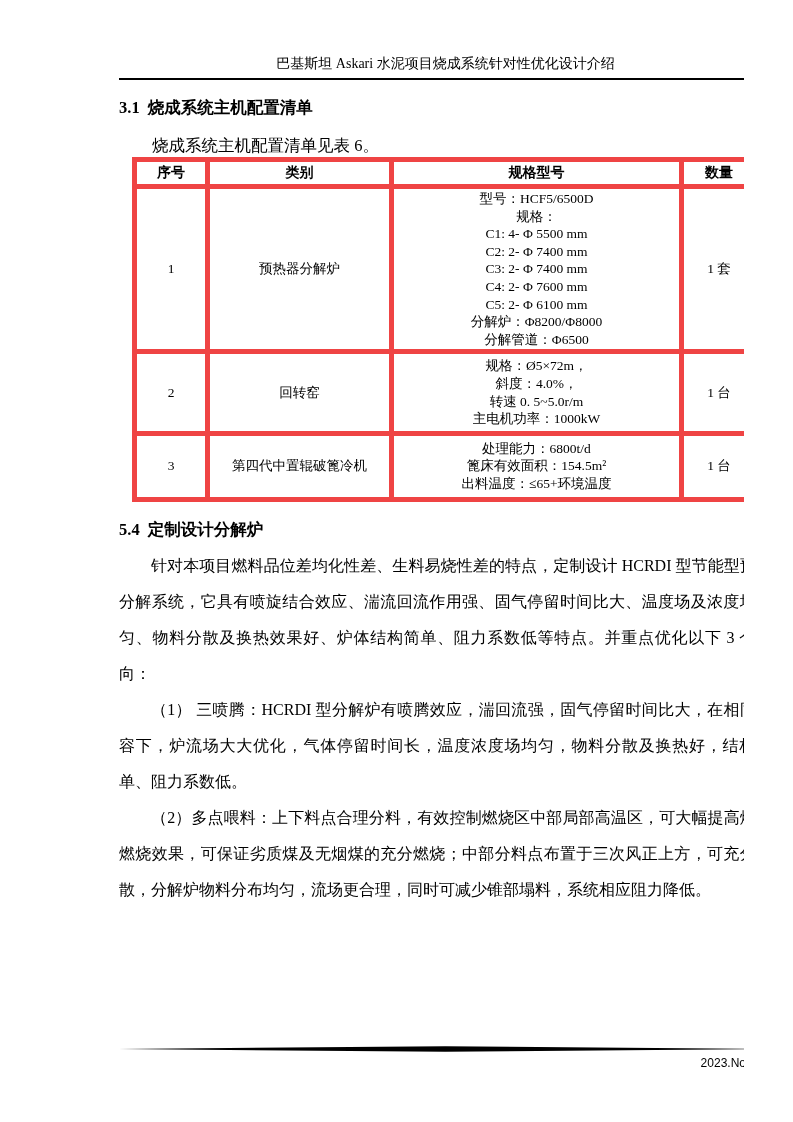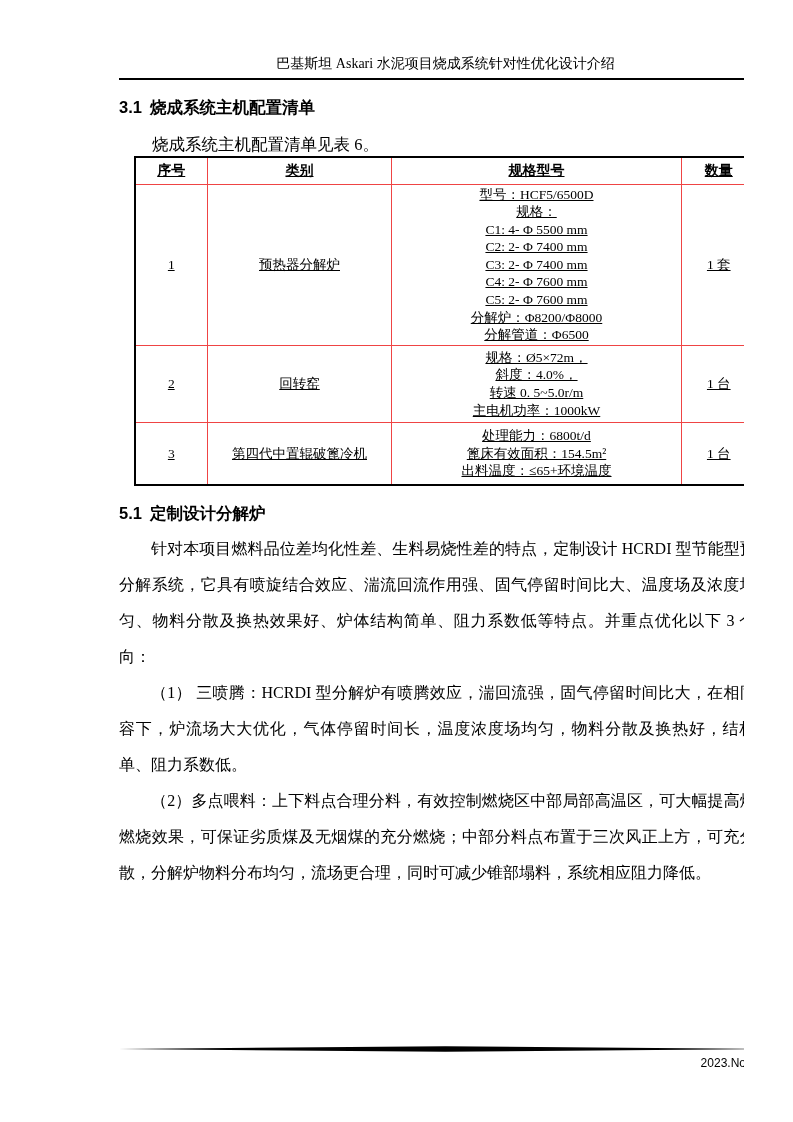--- a/index.html
+++ b/index.html
@@ -44,21 +44,21 @@
     margin-right: 16px;
   }
   .sec-h2 {
     margin-top: 16px;
     font-family: "Liberation Sans", "DejaVu Sans", sans-serif;
     font-weight: bold;
     font-size: 16.5px;
     line-height: 22px;
   }
   .sec-h2 .sec-num {
-    font-family: Liberation Sans, sans-serif;
+    font-family: Liberation Serif, serif;
     margin-right: 8px;
   }
   .table-lead {
     margin: 15px 0 0 0;
     font-size: 16.5px;
     line-height: 23px;
     text-indent: 2em;
   }
   .table-caption {
     margin: 16px 0 8px 0;
@@ -70,26 +70,25 @@
   }
   table.spec-table {
     border-collapse: collapse;
     margin: 0 auto;
     width: 622px;
     table-layout: fixed;
     border: 2px solid #000000;
     font-size: 13.5px;
   }
   .spec-table th, .spec-table td {
-    border: 1px solid #ef4444;
+    border: 5px solid #ef4444;
     text-align: center;
     vertical-align: middle;
     padding: 0;
     overflow: hidden;
-    text-decoration: underline;
   }
   .spec-table th {
     font-weight: bold;
     font-size: 14px;
     height: 27px;
   }
   .spec-lines div { line-height: 17.6px; }
   tr.row-1 td { padding: 1px 8px; }
   tr.row-2 td { padding: 3px 0; }
   tr.row-3 td { padding: 4px 0; }
@@ -167,21 +166,21 @@
           <td>1</td>
           <td>预热器分解炉</td>
           <td>
             <div class="spec-lines">
               <div>型号：HCF5/6500D</div>
               <div>规格：</div>
               <div>C1: 4- Φ 5500 mm</div>
               <div>C2: 2- Φ 7400 mm</div>
               <div>C3: 2- Φ 7400 mm</div>
               <div>C4: 2- Φ 7600 mm</div>
-              <div>C5: 2- Φ 7600 mm</div>
+              <div>C5: 2- Φ 6100 mm</div>
               <div>分解炉：Φ8200/Φ8000</div>
               <div>分解管道：Φ6500</div>
             </div>
           </td>
           <td>1 套</td>
         </tr>
         <tr class="row-2">
           <td>2</td>
           <td>回转窑</td>
           <td>
@@ -203,21 +202,21 @@
               <div>篦床有效面积：154.5m²</div>
               <div>出料温度：≤65+环境温度</div>
             </div>
           </td>
           <td>1 台</td>
         </tr>
       </tbody>
     </table>
 
     <div class="sec-h2">
-      <span class="sec-num">5.1</span><span>定制设计分解炉</span>
+      <span class="sec-num">5.4</span><span>定制设计分解炉</span>
     </div>
 
     <p class="body-para first">针对本项目燃料品位差均化性差、生料易烧性差的特点，定制设计 HCRDI 型节能型预热分解系统，它具有喷旋结合效应、湍流回流作用强、固气停留时间比大、温度场及浓度场均匀、物料分散及换热效果好、炉体结构简单、阻力系数低等特点。并重点优化以下 3 个方向：</p>
     <p class="body-para">（1） 三喷腾：HCRDI 型分解炉有喷腾效应，湍回流强，固气停留时间比大，在相同炉容下，炉流场大大优化，气体停留时间长，温度浓度场均匀，物料分散及换热好，结构简单、阻力系数低。</p>
     <p class="body-para">（2）多点喂料：上下料点合理分料，有效控制燃烧区中部局部高温区，可大幅提高煤粉燃烧效果，可保证劣质煤及无烟煤的充分燃烧；中部分料点布置于三次风正上方，可充分分散，分解炉物料分布均匀，流场更合理，同时可减少锥部塌料，系统相应阻力降低。</p>
 
   </div>
 
   <svg class="footer-rule" viewBox="0 0 653 6" preserveAspectRatio="none" xmlns="http://www.w3.org/2000/svg">
     <polygon points="0,3 326,0.2 653,3 326,5.8" fill="#000000"></polygon>

